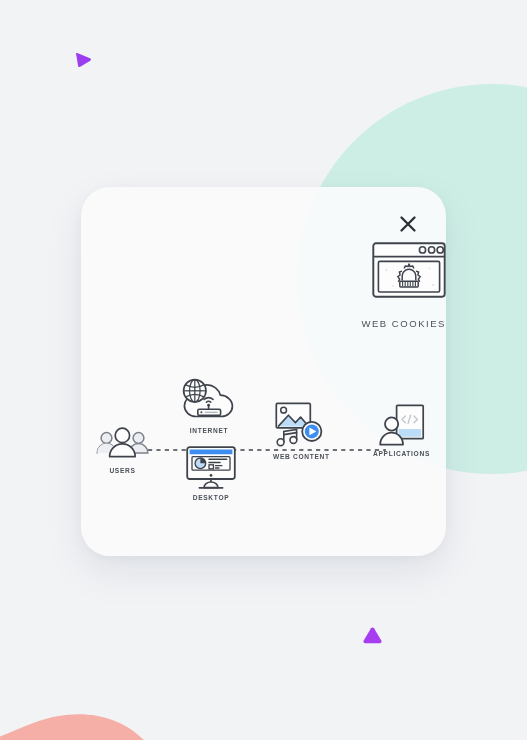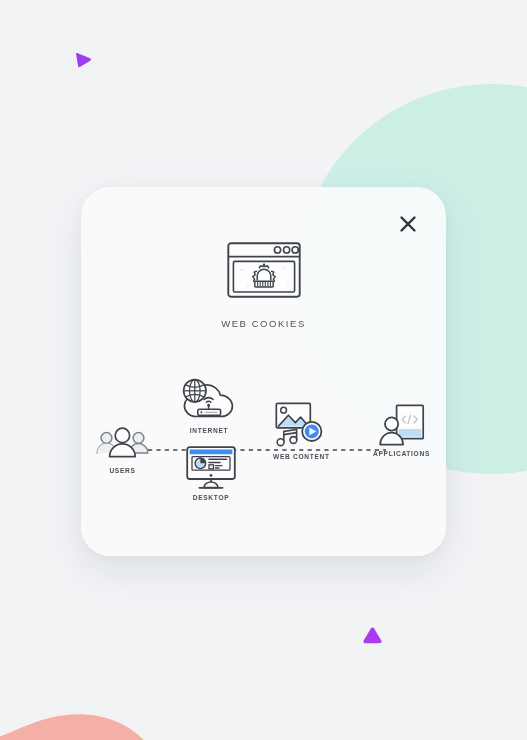--- a/index.html
+++ b/index.html
@@ -83,21 +83,21 @@
     padding: 0;
   }
 
   .hero {
     position: absolute;
     left: 0;
     right: 0;
     top: 55px;
     display: flex;
     flex-direction: column;
-    align-items: center;
+    align-items: flex-end;
   }
   .hero-title {
     margin-top: 20px;
     font-size: 9.5px;
     letter-spacing: 1.55px;
     color: #4c5058;
     font-weight: 400;
   }
 
   

